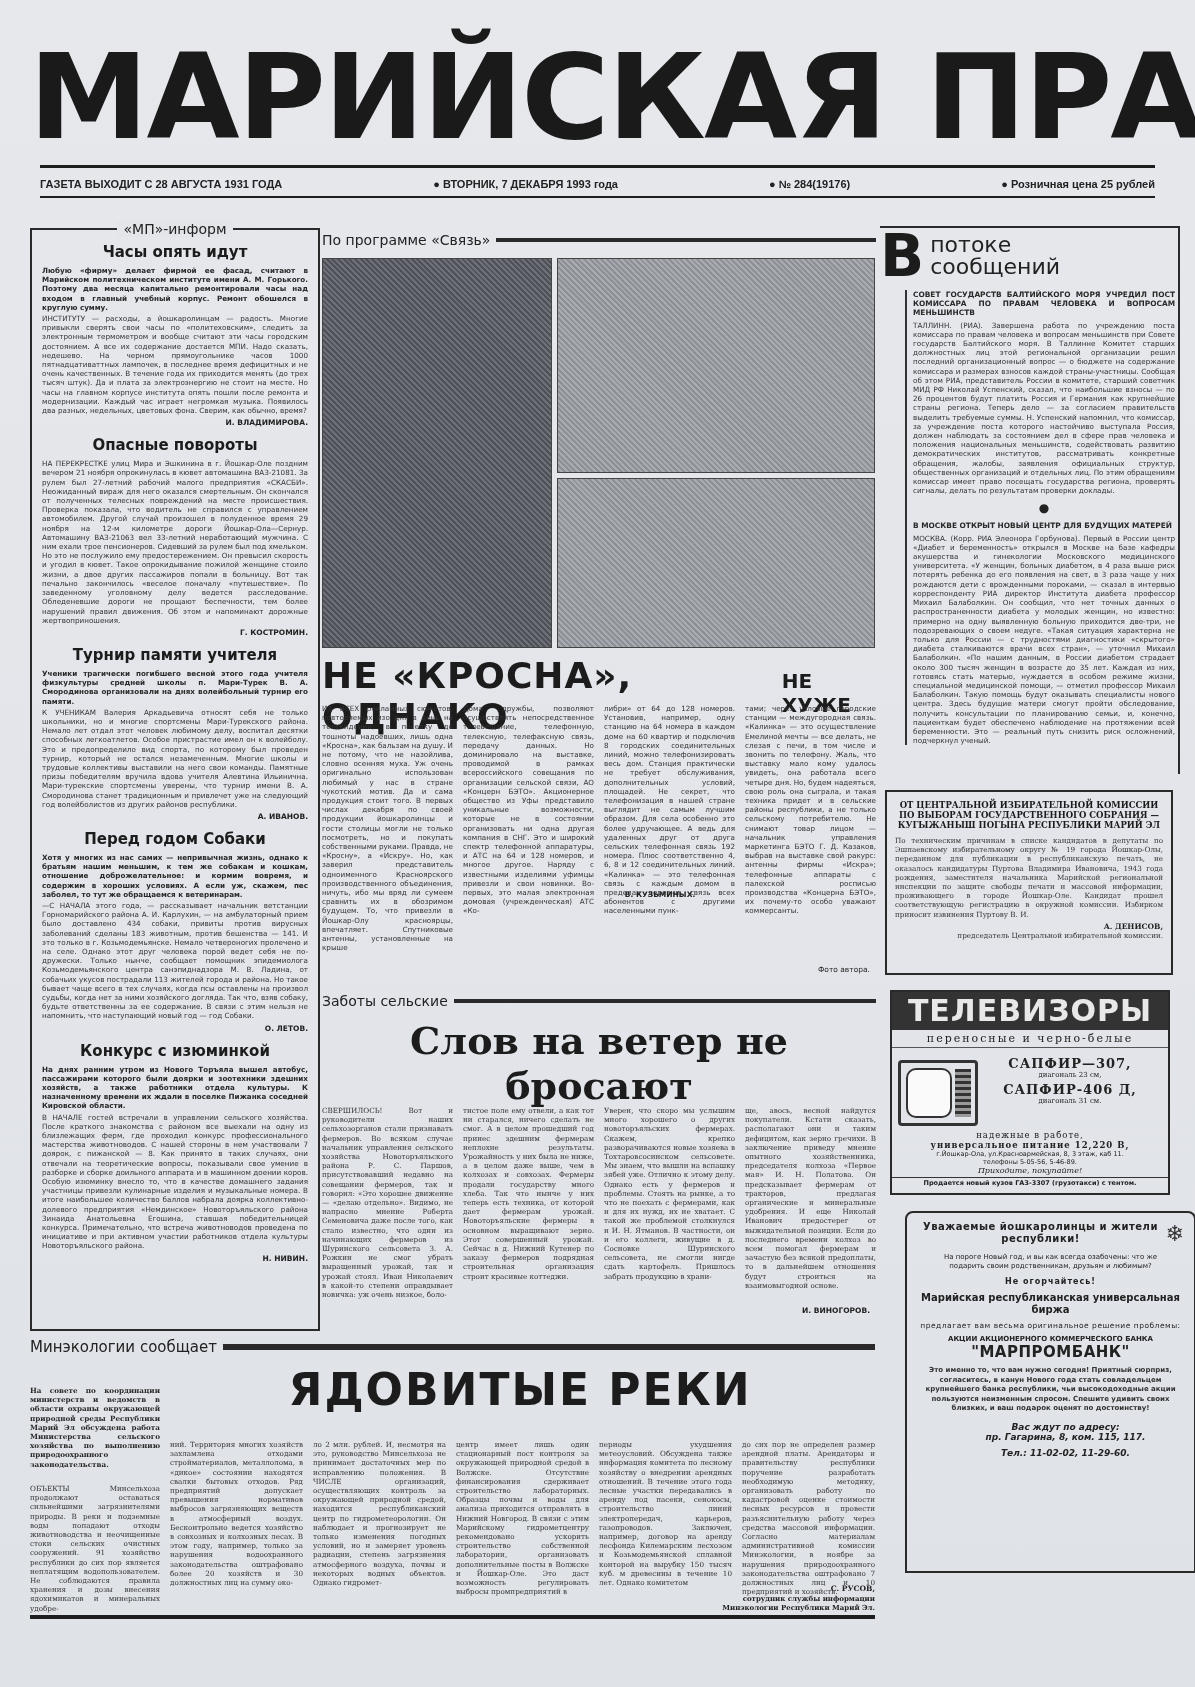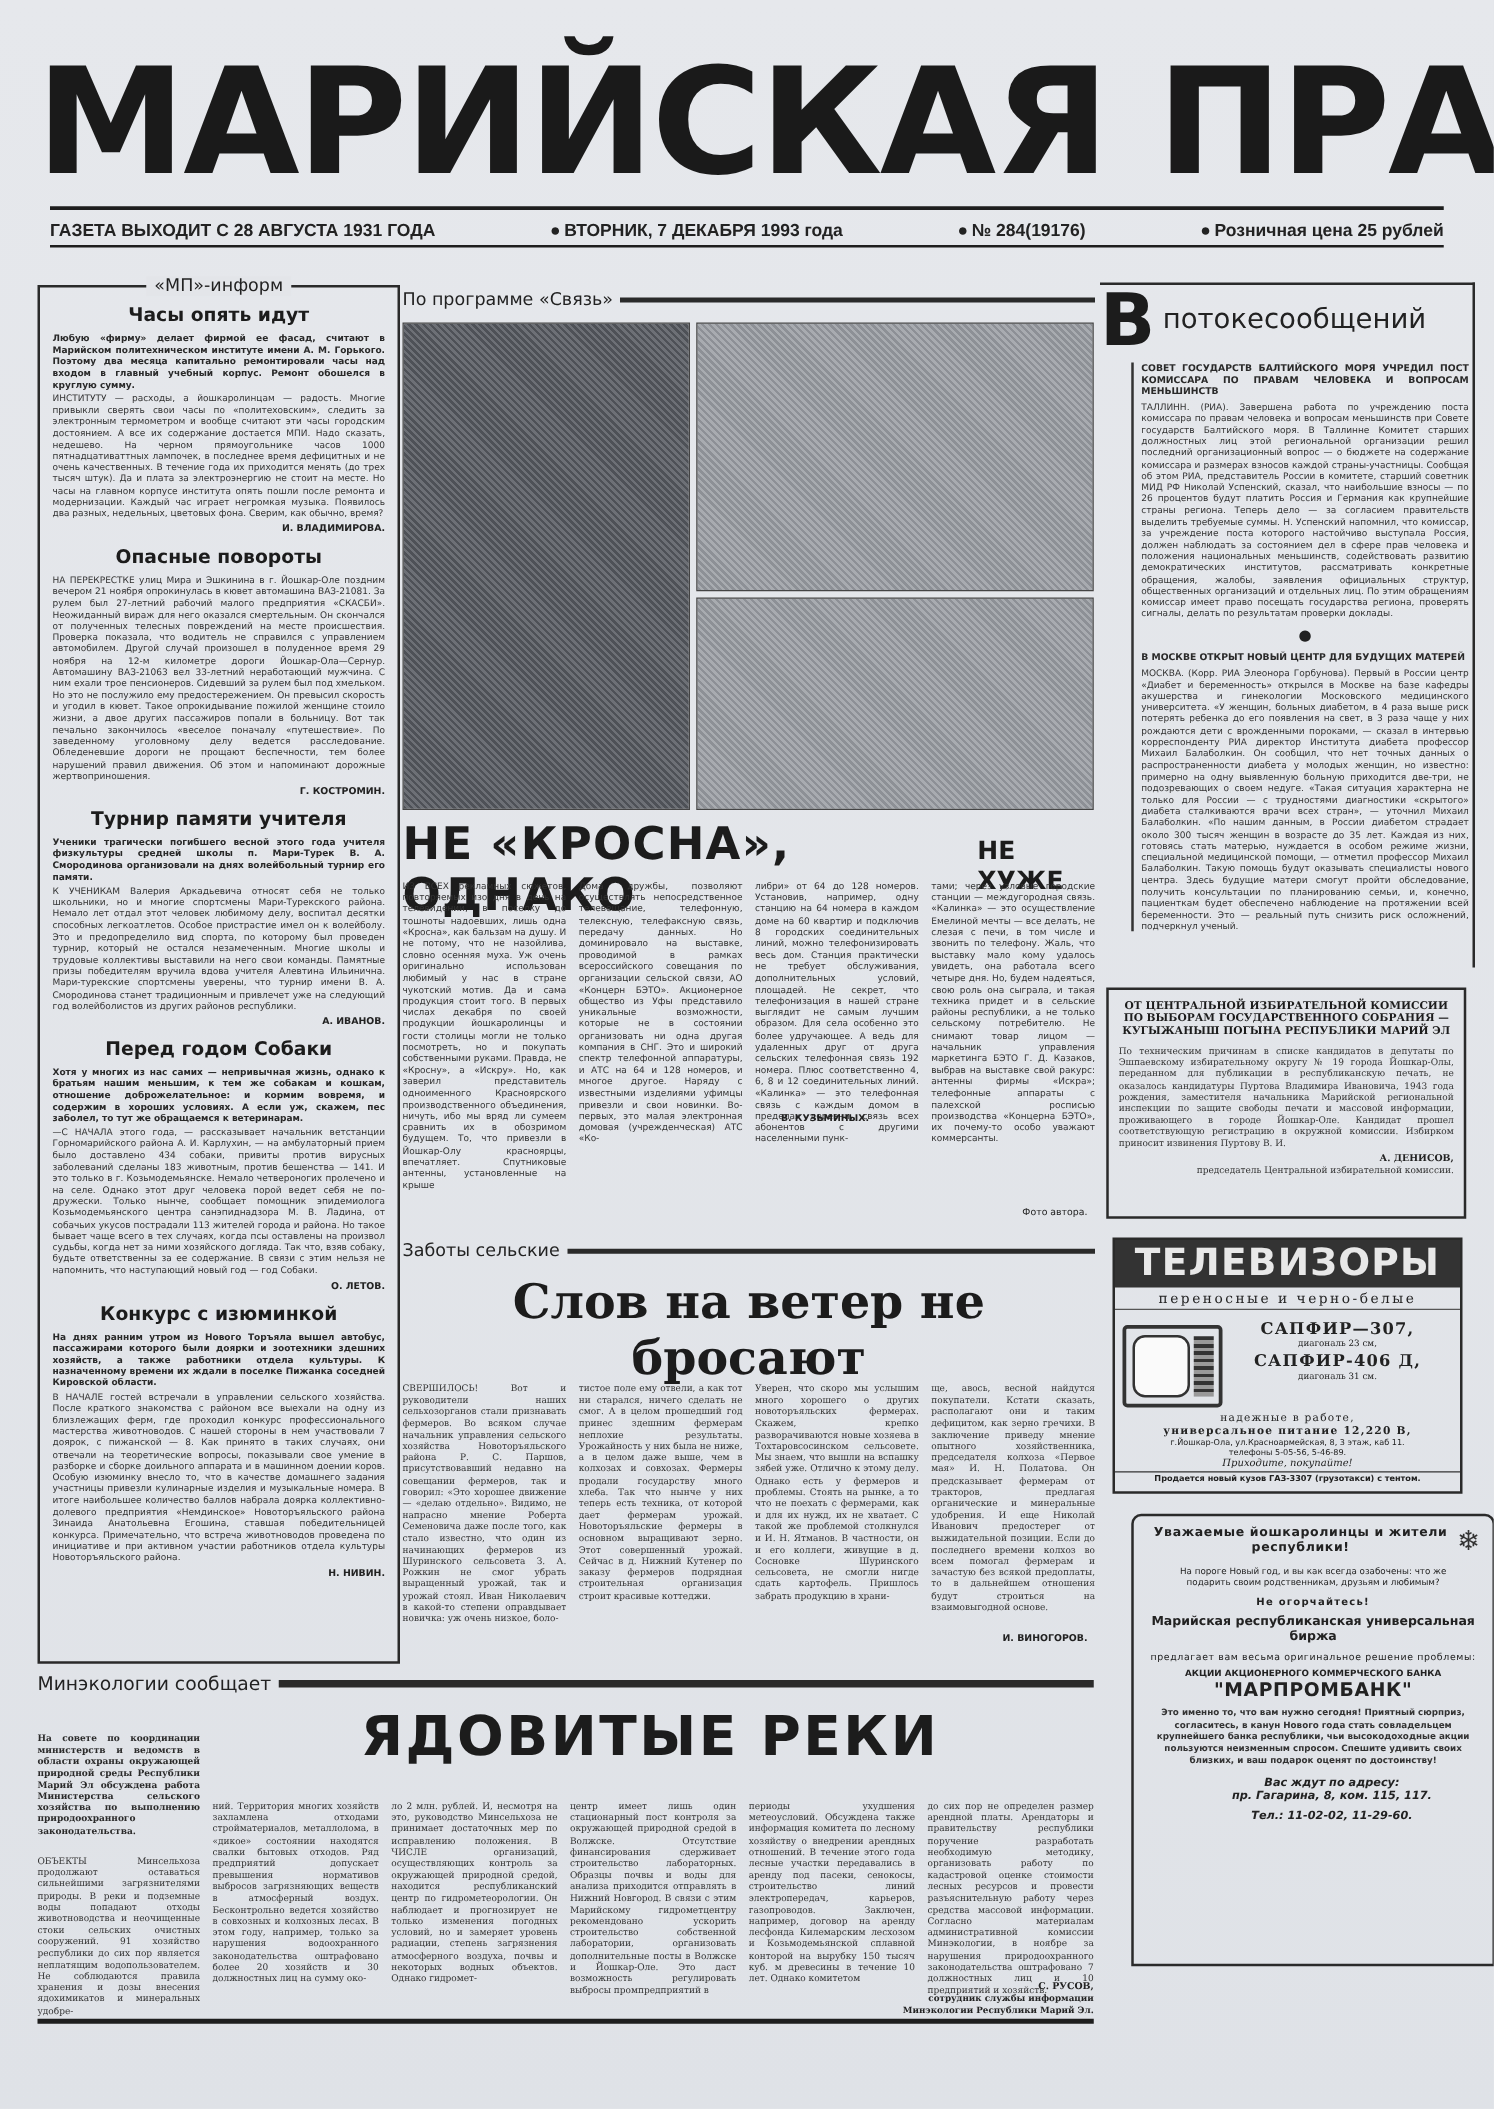--- a/index.html
+++ b/index.html
@@ -15,21 +15,21 @@
   .masthead {
     left: 40px; top: 42px; width: 1115px; height: 110px;
     font-family: "DejaVu Sans", sans-serif; font-weight: bold;
     font-size: 118px; line-height: 110px; letter-spacing: -2px;
     color: #1a1a1a; text-align: center; white-space: nowrap;
     transform: scaleX(1.02);
   }
   .hline { background: #1e1e1e; height: 3px; }
   .infobar {
     left: 40px; top: 176px; width: 1115px; height: 16px;
-    font-size: 14px; font-weight: bold; color: #222;
+    font-size: 11px; font-weight: bold; color: #222;
     display: flex; justify-content: space-between; align-items: center;
     font-family: "Liberation Sans", sans-serif;
   }
   .infobar .dot::before { content: "●"; margin-right: 3px; }
   .box { border: 2px solid #2a2a2a; }
   .rubric {
     font-size: 14px; color: #222; font-weight: normal;
     display: flex; align-items: center; gap: 6px; white-space: nowrap;
   }
   .rubric .bar { flex: 1; height: 4px; background: #2a2a2a; }
@@ -129,21 +129,21 @@
     <div class="body serif">СВЕРШИЛОСЬ! Вот и руководители наших сельхозорганов стали признавать фермеров. Во всяком случае начальник управления сельского хозяйства Новоторъяльского района Р. С. Паршов, присутствовавший недавно на совещании фермеров, так и говорил: «Это хорошее движение — «делаю отдельно». Видимо, не напрасно мнение Роберта Семеновича даже после того, как стало известно, что один из начинающих фермеров из Шуринского сельсовета З. А. Рожкин не смог убрать выращенный урожай, так и урожай стоял. Иван Николаевич в какой-то степени оправдывает новичка: уж очень низкое, боло-</div>
     <div class="body serif">тистое поле ему отвели, а как тот ни старался, ничего сделать не смог. А в целом прошедший год принес здешним фермерам неплохие результаты. Урожайность у них была не ниже, а в целом даже выше, чем в колхозах и совхозах. Фермеры продали государству много хлеба. Так что нынче у них теперь есть техника, от которой дает фермерам урожай. Новоторъяльские фермеры в основном выращивают зерно. Этот совершенный урожай. Сейчас в д. Нижний Кутенер по заказу фермеров подрядная строительная организация строит красивые коттеджи.</div>
     <div class="body serif">Уверен, что скоро мы услышим много хорошего о других новоторъяльских фермерах. Скажем, крепко разворачиваются новые хозяева в Тохтаровсосинском сельсовете. Мы знаем, что вышли на вспашку зябей уже. Отлично к этому делу. Однако есть у фермеров и проблемы. Стоять на рынке, а то что не поехать с фермерами, как и для их нужд, их не хватает. С такой же проблемой столкнулся и И. Н. Ятманов. В частности, он и его коллеги, живущие в д. Сосновке Шуринского сельсовета, не смогли нигде сдать картофель. Пришлось забрать продукцию в храни-</div>
     <div class="body serif">ще, авось, весной найдутся покупатели. Кстати сказать, располагают они и таким дефицитом, как зерно гречихи. В заключение приведу мнение опытного хозяйственника, председателя колхоза «Первое мая» И. Н. Полатова. Он предсказывает фермерам от тракторов, предлагая органические и минеральные удобрения. И еще Николай Иванович предостерег от выжидательной позиции. Если до последнего времени колхоз во всем помогал фермерам и зачастую без всякой предоплаты, то в дальнейшем отношения будут строиться на взаимовыгодной основе.</div>
   </div>
   <div class="abs sig" style="left:740px;top:1306px;width:130px;">И. ВИНОГОРОВ.</div>
 
   <div class="abs box" style="left:880px;top:226px;width:300px;height:548px;border-left:none;border-bottom:none;"></div>
   <div class="abs" style="left:880px;top:226px;width:290px;height:60px;display:flex;align-items:center;gap:6px;">
     <span style="font-size:58px;font-weight:bold;line-height:56px;color:#1c1c1c;">В</span>
-    <div style="display:flex;flex-direction:row;line-height:22px;">
+    <div style="display:flex;flex-direction:column;line-height:22px;">
       <span style="font-size:22px;">потоке</span>
       <span style="font-size:22px;">сообщений</span>
     </div>
   </div>
   <div class="abs" style="left:905px;top:290px;width:270px;border-left:2px solid #333;padding-left:6px;">
     <div class="lead" style="font-size:7.4px;margin-bottom:3px;">СОВЕТ ГОСУДАРСТВ БАЛТИЙСКОГО МОРЯ УЧРЕДИЛ ПОСТ КОМИССАРА ПО ПРАВАМ ЧЕЛОВЕКА И ВОПРОСАМ МЕНЬШИНСТВ</div>
     <p class="body">ТАЛЛИНН. (РИА). Завершена работа по учреждению поста комиссара по правам человека и вопросам меньшинств при Совете государств Балтийского моря. В Таллинне Комитет старших должностных лиц этой региональной организации решил последний организационный вопрос — о бюджете на содержание комиссара и размерах взносов каждой страны-участницы. Сообщая об этом РИА, представитель России в комитете, старший советник МИД РФ Николай Успенский, сказал, что наибольшие взносы — по 26 процентов будут платить Россия и Германия как крупнейшие страны региона. Теперь дело — за согласием правительств выделить требуемые суммы. Н. Успенский напомнил, что комиссар, за учреждение поста которого настойчиво выступала Россия, должен наблюдать за состоянием дел в сфере прав человека и положения национальных меньшинств, содействовать развитию демократических институтов, рассматривать конкретные обращения, жалобы, заявления официальных структур, общественных организаций и отдельных лиц. По этим обращениям комиссар имеет право посещать государства региона, проверять сигналы, делать по результатам проверки доклады.</p>
     <div class="center" style="font-size:12px;margin:6px 0;">●</div>
     <div class="lead" style="font-size:7.4px;margin-bottom:3px;">В МОСКВЕ ОТКРЫТ НОВЫЙ ЦЕНТР ДЛЯ БУДУЩИХ МАТЕРЕЙ</div>
     <p class="body">МОСКВА. (Корр. РИА Элеонора Горбунова). Первый в России центр «Диабет и беременность» открылся в Москве на базе кафедры акушерства и гинекологии Московского медицинского университета. «У женщин, больных диабетом, в 4 раза выше риск потерять ребенка до его появления на свет, в 3 раза чаще у них рождаются дети с врожденными пороками, — сказал в интервью корреспонденту РИА директор Института диабета профессор Михаил Балаболкин. Он сообщил, что нет точных данных о распространенности диабета у молодых женщин, но известно: примерно на одну выявленную больную приходится две-три, не подозревающих о своем недуге. «Такая ситуация характерна не только для России — с трудностями диагностики «скрытого» диабета сталкиваются врачи всех стран», — уточнил Михаил Балаболкин. «По нашим данным, в России диабетом страдает около 300 тысяч женщин в возрасте до 35 лет. Каждая из них, готовясь стать матерью, нуждается в особом режиме жизни, специальной медицинской помощи, — отметил профессор Михаил Балаболкин. Такую помощь будут оказывать специалисты нового центра. Здесь будущие матери смогут пройти обследование, получить консультации по планированию семьи, и, конечно, пациенткам будет обеспечено наблюдение на протяжении всей беременности. Это — реальный путь снизить риск осложнений, подчеркнул ученый.</p>

